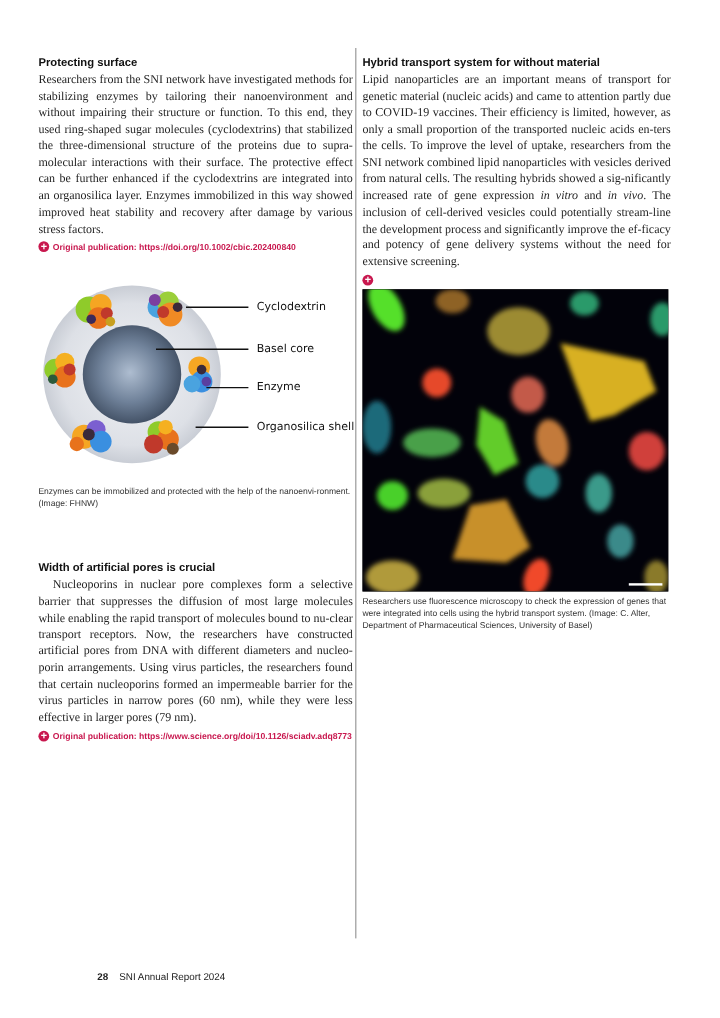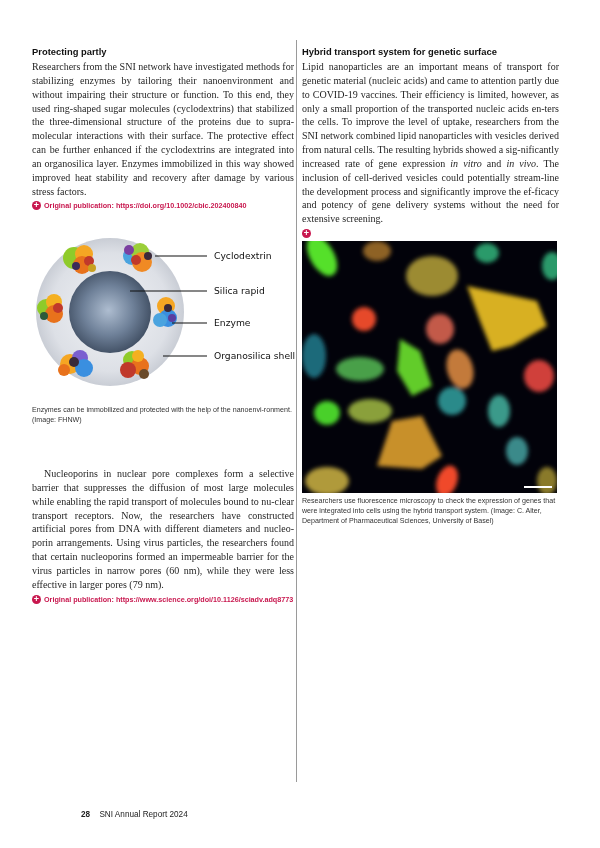--- a/index.html
+++ b/index.html
@@ -23,21 +23,21 @@
   #cap-right { position: absolute; left: 302px; top: 496px; width: 258px; }
   .footer { position: absolute; left: 33px; top: 810px; font-family: "Liberation Sans", sans-serif; font-size: 8.2px; color: #222; margin-left: 48px; }
   .footer .num { font-weight: bold; margin-right: 7px; }
 </style>
 </head>
 <body>
 
 <div class="divider"></div>
 
 <div id="col-left" class="col">
-  <h2>Protecting partly</h2>
+  <h2>Protecting surface</h2>
   <p class="body">Researchers from the SNI network have investigated methods for stabilizing enzymes by tailoring their nanoenvironment and without impairing their structure or function. To this end, they used ring-shaped sugar molecules (cyclodextrins) that stabilized the three-dimensional structure of the proteins due to supra-molecular interactions with their surface. The protective effect can be further enhanced if the cyclodextrins are integrated into an organosilica layer. Enzymes immobilized in this way showed improved heat stability and recovery after damage by various stress factors.</p>
   <div class="pub">
     <span class="plus">+</span>
     <span>Original publication: https://doi.org/10.1002/cbic.202400840</span>
   </div>
 </div>
 
 <div class="diagram">
   <svg width="262" height="168" viewBox="0 0 262 168">
     <defs>
@@ -99,37 +99,38 @@
         <circle cx="106" cy="128" r="6" fill="#f5b020"></circle>
         <circle cx="112" cy="146" r="5" fill="#6a4a2a"></circle>
     </g>
 
     <line x1="123" y1="28" x2="175" y2="28" stroke="#111" stroke-width="1.2"></line>
     <line x1="98" y1="63" x2="175" y2="63" stroke="#111" stroke-width="1.2"></line>
     <line x1="140" y1="95" x2="175" y2="95" stroke="#111" stroke-width="1.2"></line>
     <line x1="131" y1="128" x2="175" y2="128" stroke="#111" stroke-width="1.2"></line>
   </svg>
   <span class="lbl" style="top:22px;text-align:center;">Cyclodextrin</span>
-  <span class="lbl" style="top:57px;">Silica rapid</span>
+  <span class="lbl" style="top:57px;">Basel core</span>
   <span class="lbl" style="top:89px;">Enzyme</span>
   <span class="lbl" style="top:122px;">Organosilica shell</span>
 </div>
 
 <div id="cap-left" class="caption">Enzymes can be immobilized and protected with the help of the nanoenvi-ronment. (Image: FHNW)</div>
 
 <div id="sec3">
+  <h2>Width of artificial pores is crucial</h2>
   <p class="body indent">Nucleoporins in nuclear pore complexes form a selective barrier that suppresses the diffusion of most large molecules while enabling the rapid transport of molecules bound to nu-clear transport receptors. Now, the researchers have constructed artificial pores from DNA with different diameters and nucleo-porin arrangements. Using virus particles, the researchers found that certain nucleoporins formed an impermeable barrier for the virus particles in narrow pores (60 nm), while they were less effective in larger pores (79 nm).</p>
   <div class="pub">
     <span class="plus">+</span>
     <span style="word-break: break-all;">Original publication: https://www.science.org/doi/10.1126/sciadv.adq8773</span>
   </div>
 </div>
 
 <div id="col-right" class="col">
-  <h2>Hybrid transport system for genetic surface</h2>
+  <h2>Hybrid transport system for without material</h2>
   <p class="body"><span>Lipid nanoparticles are an important means of transport for genetic material (nucleic acids) and came to attention partly due to COVID-19 vaccines. Their efficiency is limited, however, as only a small proportion of the transported nucleic acids en-ters the cells. To improve the level of uptake, researchers from the SNI network combined lipid nanoparticles with vesicles derived from natural cells. The resulting hybrids showed a sig-nificantly increased rate of gene expression </span><em>in vitro</em><span> and </span><em>in vivo</em><span>. The inclusion of cell-derived vesicles could potentially stream-line the development process and significantly improve the ef-ficacy and potency of gene delivery systems without the need for extensive screening.</span></p>
   <div class="pub">
     <span class="plus">+</span>
   </div>
 </div>
 
 <div class="micro">
   <svg width="255" height="252" viewBox="0 0 255 252">
     <defs>
       <filter id="blur1">

